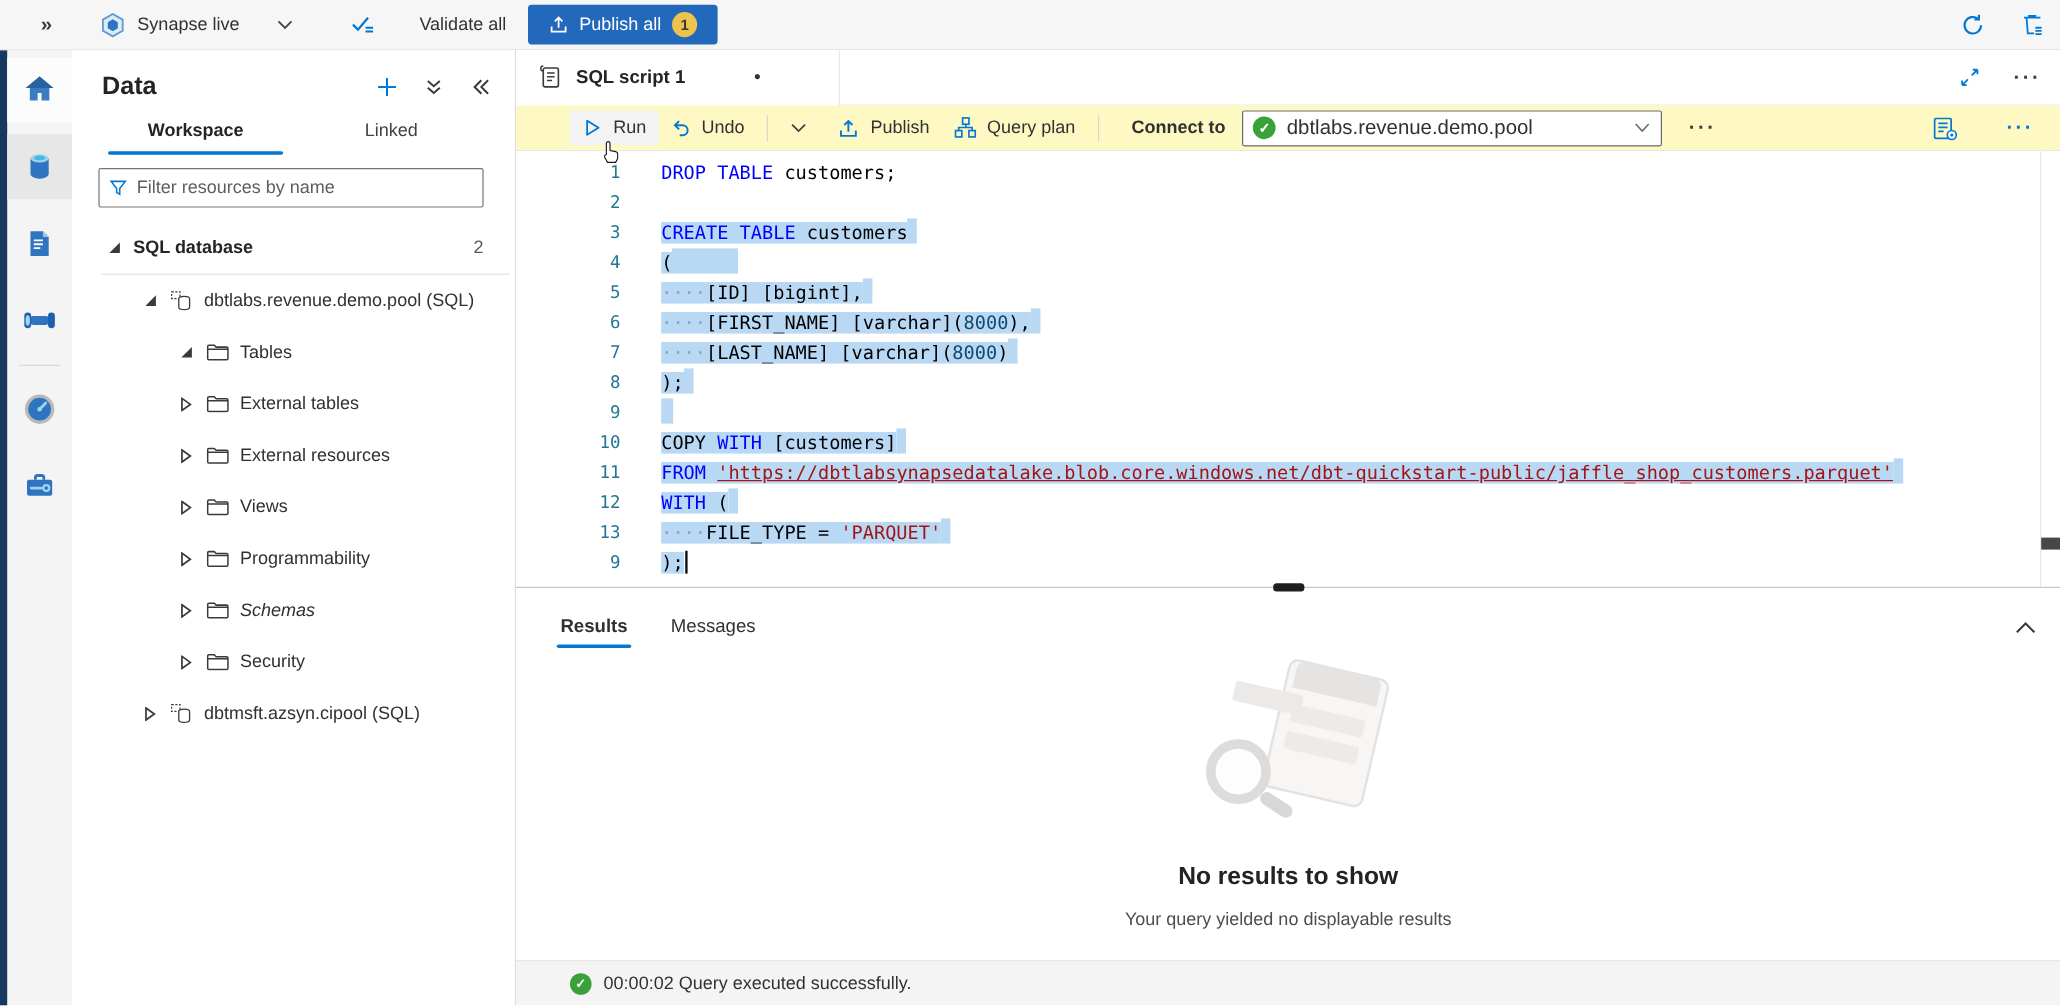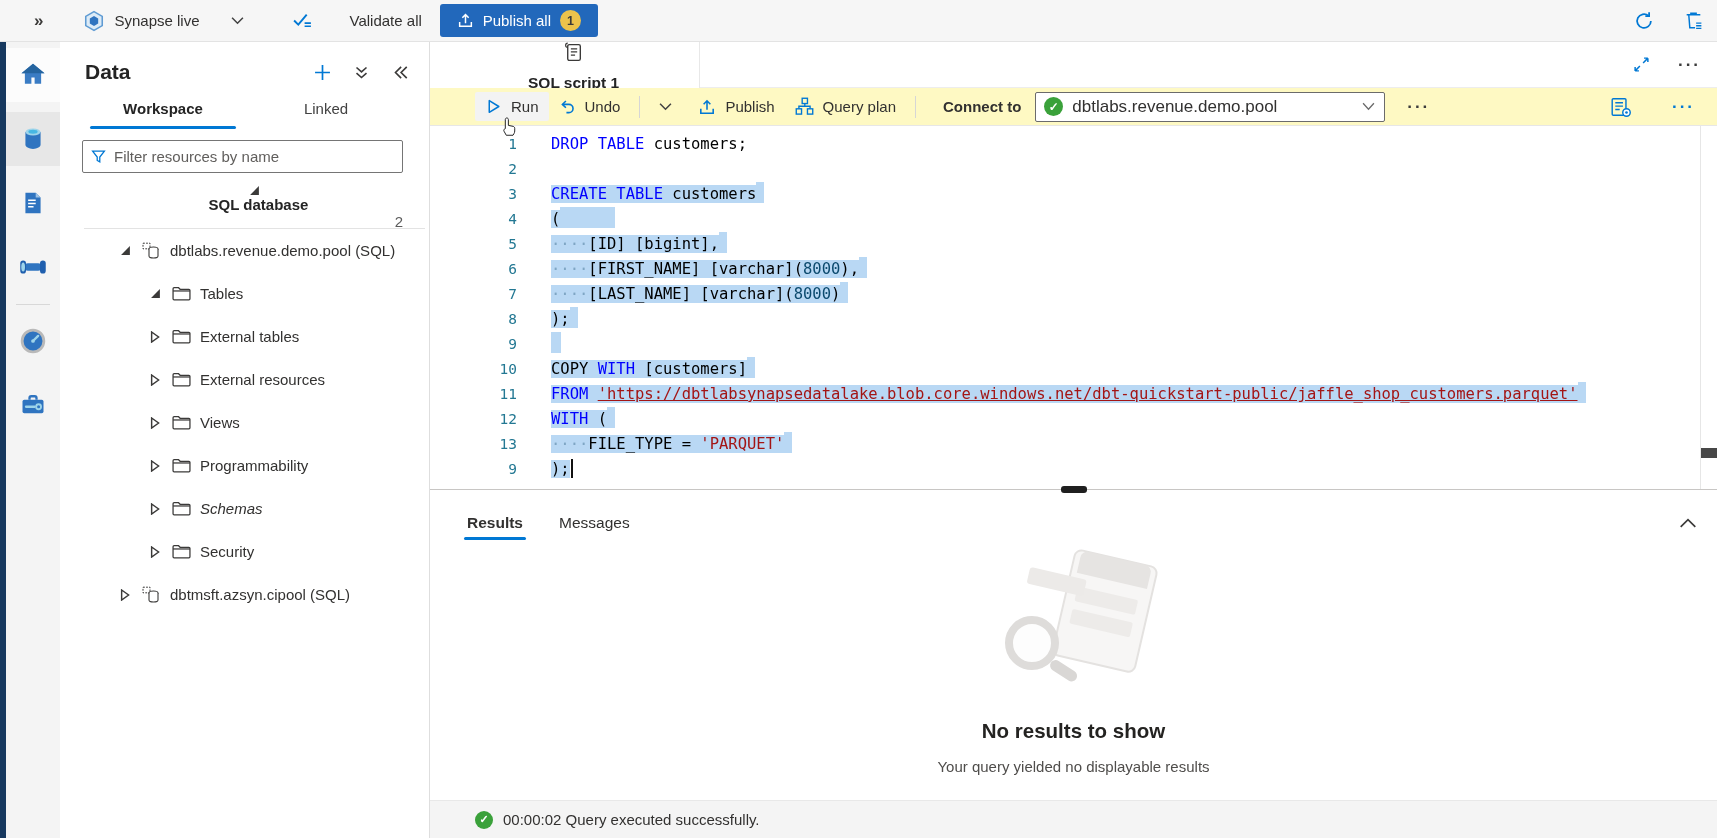--- a/index.html
+++ b/index.html
@@ -59,21 +59,21 @@
   .tree-label.root { font-weight:700; color:#242424; }
   .tree-count { margin-left:auto; padding-right:26px; font-size:15px; color:#5c5c5c; }
   .tree-divider { height:1px; background:#e3e3e3; margin:0 4px 0 24px; }
 
   
   .main { position:absolute; left:430px; top:42px; right:0; bottom:0; background:#fff; }
 
   .tabbar { position:absolute; left:0; top:0; right:0; height:46px; background:#fff;
     border-bottom:1px solid #ededed; display:flex; align-items:center; }
   .doc-tab { width:270px; height:46px; display:flex; align-items:center; gap:11px; padding-left:18px;
-    border-right:1px solid #e8e8e8; background:#fff; cursor:pointer;flex-direction:column; }
+    border-right:1px solid #e8e8e8; background:#fff; cursor:pointer; }
   .doc-tab-label { font-size:15.5px; font-weight:700; color:#242424; }
   .doc-dirty { margin-left:46px; font-size:10px; color:#323130; }
   .tabbar-right { margin-left:auto; display:flex; align-items:center; gap:28px; margin-right:16px; }
   .dots { font-size:17px; letter-spacing:2px; color:#3b3b3b; font-weight:bold; cursor:pointer; }
   .dots.blue { color:#0078d4; }
 
   .toolbar { position:absolute; left:0; top:46px; right:0; height:38px; background:#fef9c3;
     border-bottom:1px solid #e7e7e7; display:flex; align-items:center; padding-left:45px; }
   .tbtn { display:flex; align-items:center; gap:9px; font-size:15px; color:#323130;
     padding:6px 10px; border-radius:2px; cursor:pointer; }
@@ -285,21 +285,21 @@
     <div class="dp-filter">
       <span>
         <svg width="15" height="15" viewBox="0 0 14 14">
             <path d="M1.5 2h11L8.2 7.5V12l-2.4-1.3V7.5z" stroke="#0078d4" fill="none" stroke-width="1.2"></path>
           </svg>
       </span>
       <input type="text" placeholder="Filter resources by name" style="">
     </div>
 
     <div class="tree" id="tree">
-        <div class="tree-row" style="padding-left: 28px; flex-direction: column;">
+        <div class="tree-row" style="padding-left: 28px;">
           <span class="tree-caret">
             <svg width="11" height="11" viewBox="0 0 10 10">
               <polygon points="1,9 9,1 9,9" fill="#3b3a39"></polygon>
             </svg>
           </span>
           <span class="tree-label root">SQL database</span>
           <span class="tree-count">2</span>
         </div>
         <div class="tree-divider"></div>
         <div class="tree-row" style="padding-left: 58px;">

